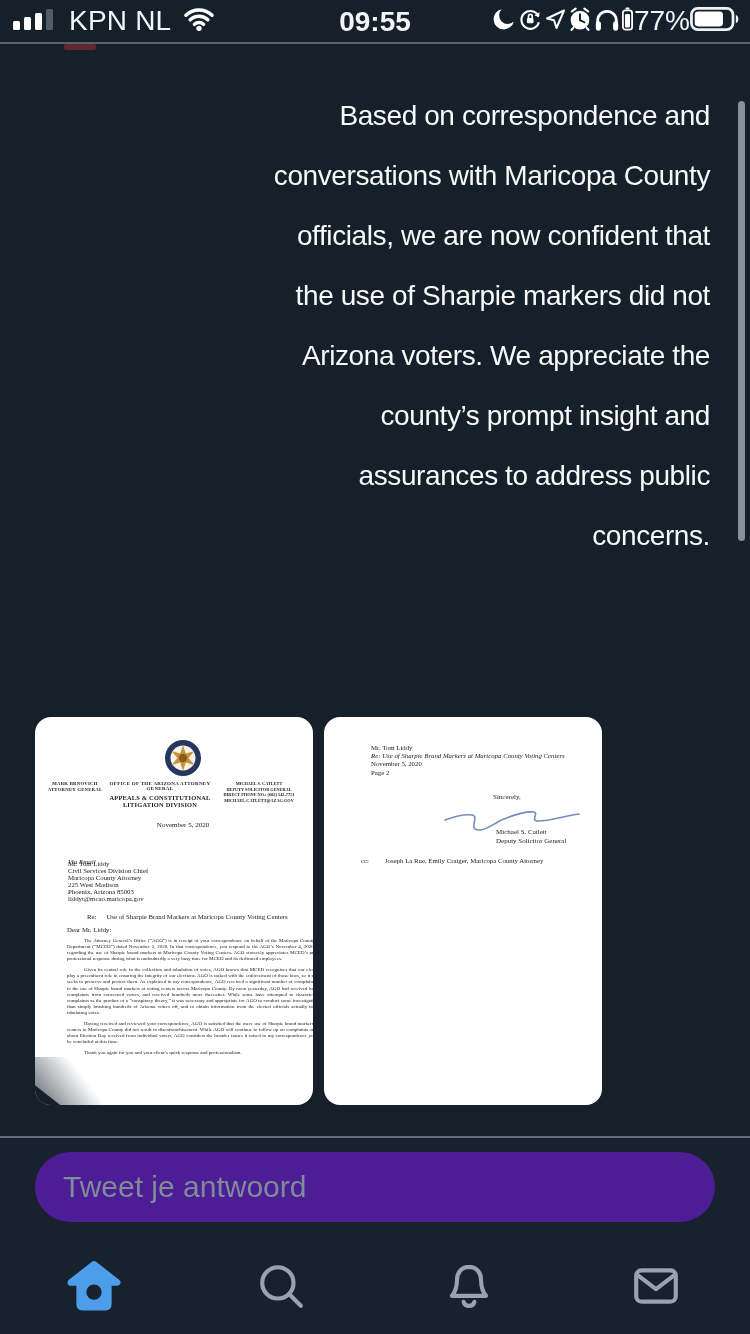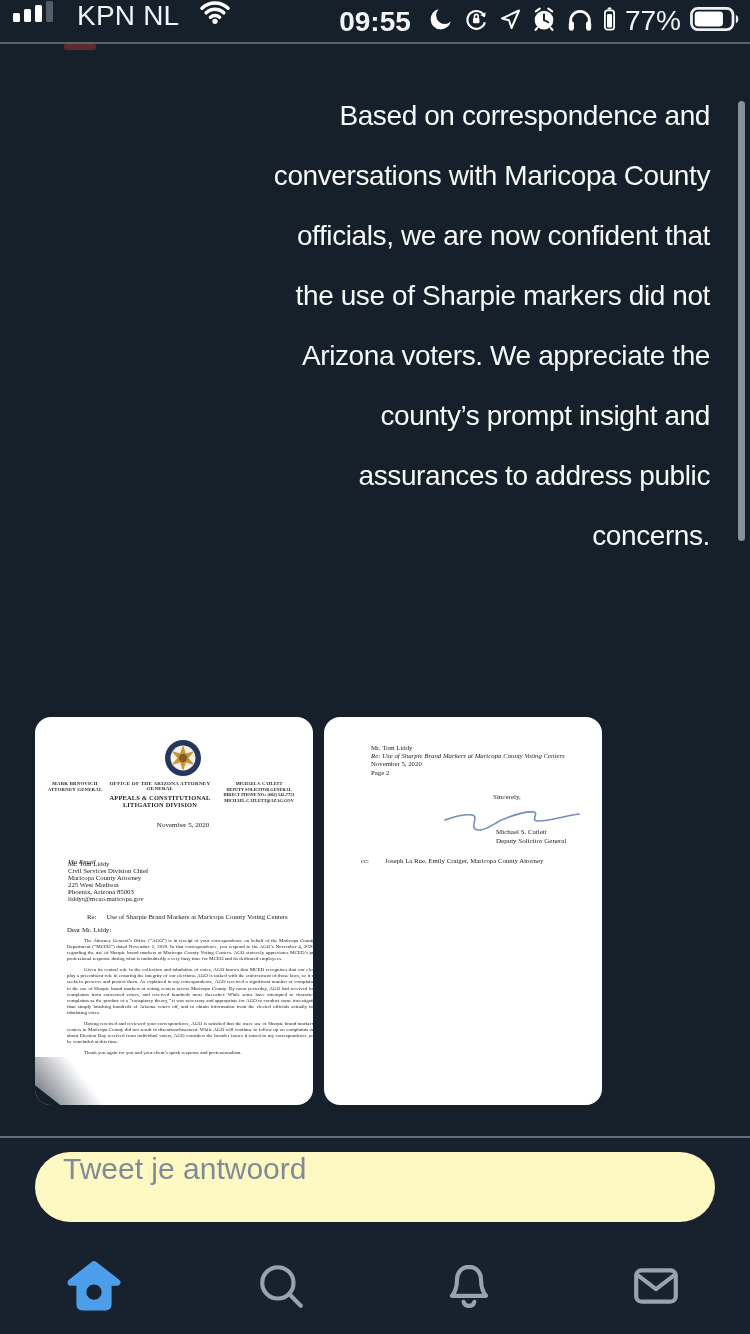--- a/index.html
+++ b/index.html
@@ -3,25 +3,25 @@
 <meta charset="utf-8">
 <style>
   html,body{margin:0;padding:0;background:#000;}
   .screen{
     position:relative;width:750px;height:1334px;margin:0 auto;
     background:#15202b;overflow:hidden;
     font-family:"Liberation Sans",sans-serif;
   }
   
   .status-bar{position:absolute;top:0;left:0;right:0;height:42px;}
-  .sb-left{position:absolute;left:13px;top:0;height:42px;display:flex;gap:20px;}
+  .sb-left{position:absolute;left:13px;top:0;height:42px;display:flex;align-items:center;gap:12px;}
   .sb-carrier{color:#f2f5f7;font-size:28px;letter-spacing:.2px;}
   .sb-time{position:absolute;left:0;right:0;top:0;height:42px;line-height:44px;text-align:center;
     color:#f2f5f7;font-size:28px;font-weight:600;pointer-events:none;}
-  .sb-right{position:absolute;right:10px;top:0;height:42px;display:flex;align-items:center;gap:9px;}
+  .sb-right{position:absolute;right:10px;top:0;height:42px;display:flex;align-items:center;}
   .sb-pct{color:#f2f5f7;font-size:28px;}
   .statusbar-line{position:absolute;top:42px;left:0;right:0;height:2px;background:#6e7b88;opacity:.75;}
   .avatar-peek{position:absolute;top:44px;left:64px;width:32px;height:6px;border-radius:2px;
     background:#6e2a2c;opacity:.85;}
   
   .tweet-text{position:absolute;top:86px;left:33px;right:40px;color:#f7f9f9;}
   .tweet-text .ln{font-size:28px;line-height:60px;letter-spacing:-.4px;white-space:nowrap;font-weight:400;text-align:right;}
   .translate{position:absolute;top:668px;left:33px;font-size:28px;color:#1d9bf0;text-decoration:none;cursor:pointer;}
   
   .images-row{position:absolute;top:717px;left:35px;display:flex;gap:11px;}
@@ -53,21 +53,21 @@
   .l2-name{position:absolute;top:111px;left:172px;font-size:7px;}
   .l2-title{position:absolute;top:120px;left:172px;font-size:7px;}
   .l2-cc{position:absolute;top:140px;left:37px;font-size:6.8px;display:flex;gap:16px;}
   
   .scrollbar{position:absolute;right:5px;top:101px;width:7px;height:440px;border-radius:4px;
     background:#9aa5ae;opacity:.85;}
   
   .bottom-sep{position:absolute;top:1136px;left:0;right:0;height:2px;background:#74818f;opacity:.8;}
   .bottom-strip{position:absolute;top:1138px;left:0;right:0;bottom:0;background:#18222e;}
   .reply-pill{position:absolute;top:14px;left:35px;right:35px;height:70px;border-radius:35px;
-    background:#fef9c3;display:flex;cursor:text;}
+    background:#4c1d95;display:flex;align-items:center;cursor:text;}
   .reply-pill span{padding-left:28px;font-size:30px;color:#7f8c98;}
   .tabbar{position:absolute;top:110px;left:0;right:0;height:80px;display:flex;}
   .tab{flex:1;display:flex;align-items:center;justify-content:center;cursor:pointer;}
 </style>
 </head>
 <body>
 
 <div class="screen">
 
   <div class="status-bar">

